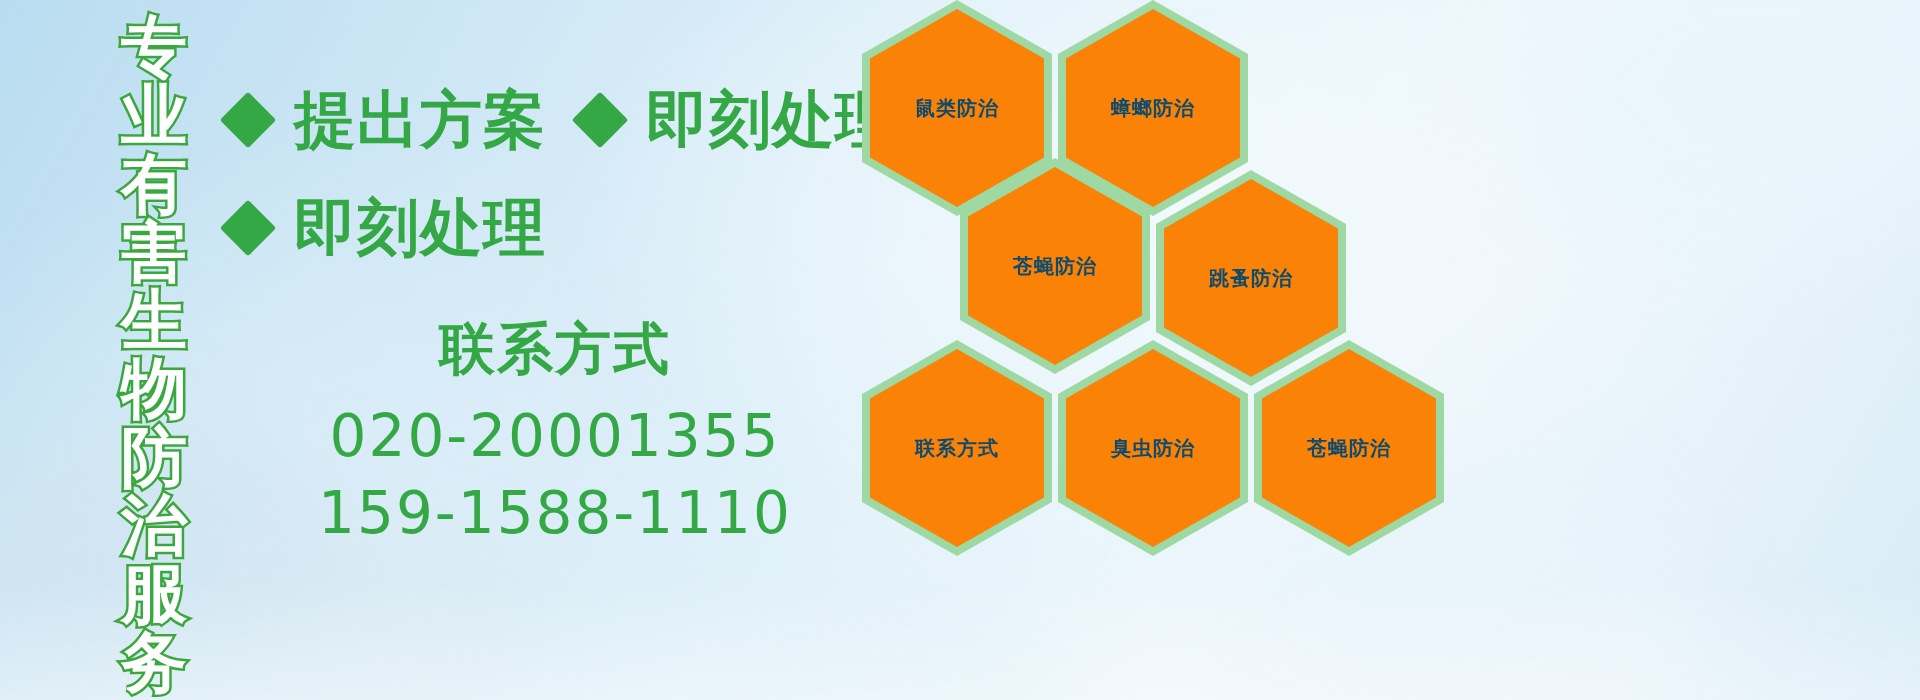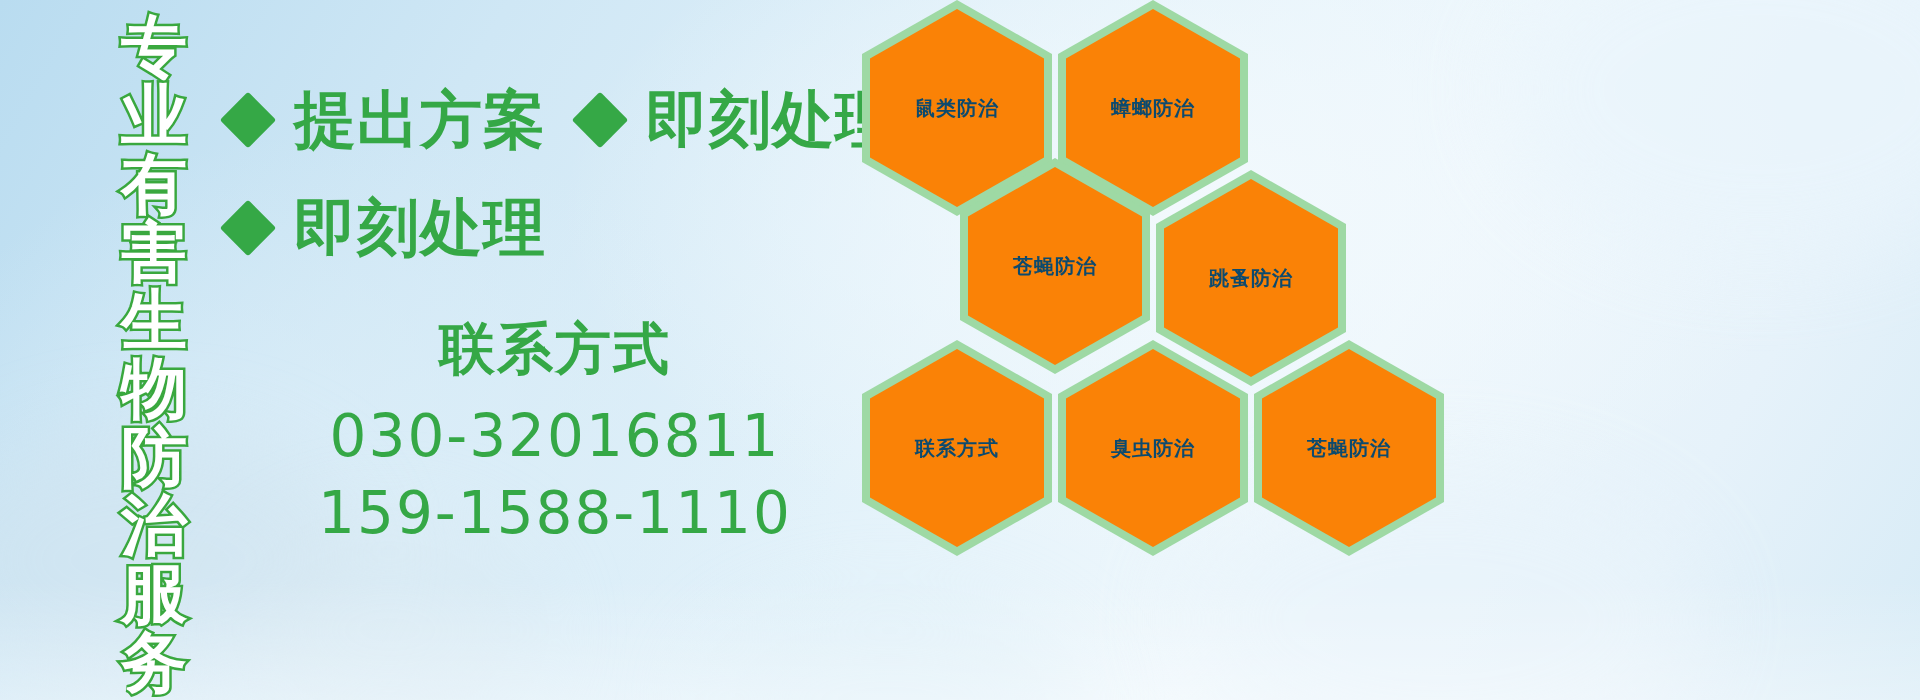--- a/index.html
+++ b/index.html
@@ -134,21 +134,21 @@
     <div class="feature-row">
       <div class="feature-item">
         <span class="diamond"></span>
         <span class="feature-label">即刻处理</span>
       </div>
     </div>
   </div>
 
   <div id="contact">
     <div id="contact-title">联系方式</div>
-    <div class="phone">030-32016811</div>
+    <div class="phone">020-20001355</div>
     <div class="phone">159-1588-1110</div>
   </div>
 
   <div id="honeycomb">
     <div class="hex" style="left:0px;top:6px;">
       <div class="hex-inner">
         <span class="hex-label">鼠类防治</span>
       </div>
     </div>
     <div class="hex" style="left:196px;top:6px;">

